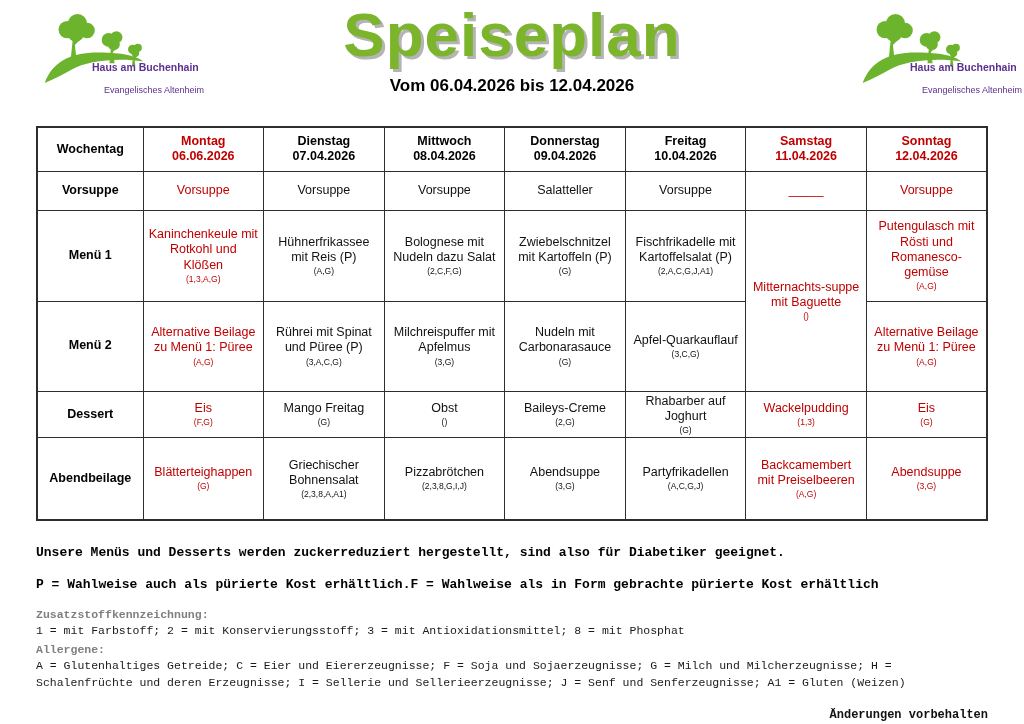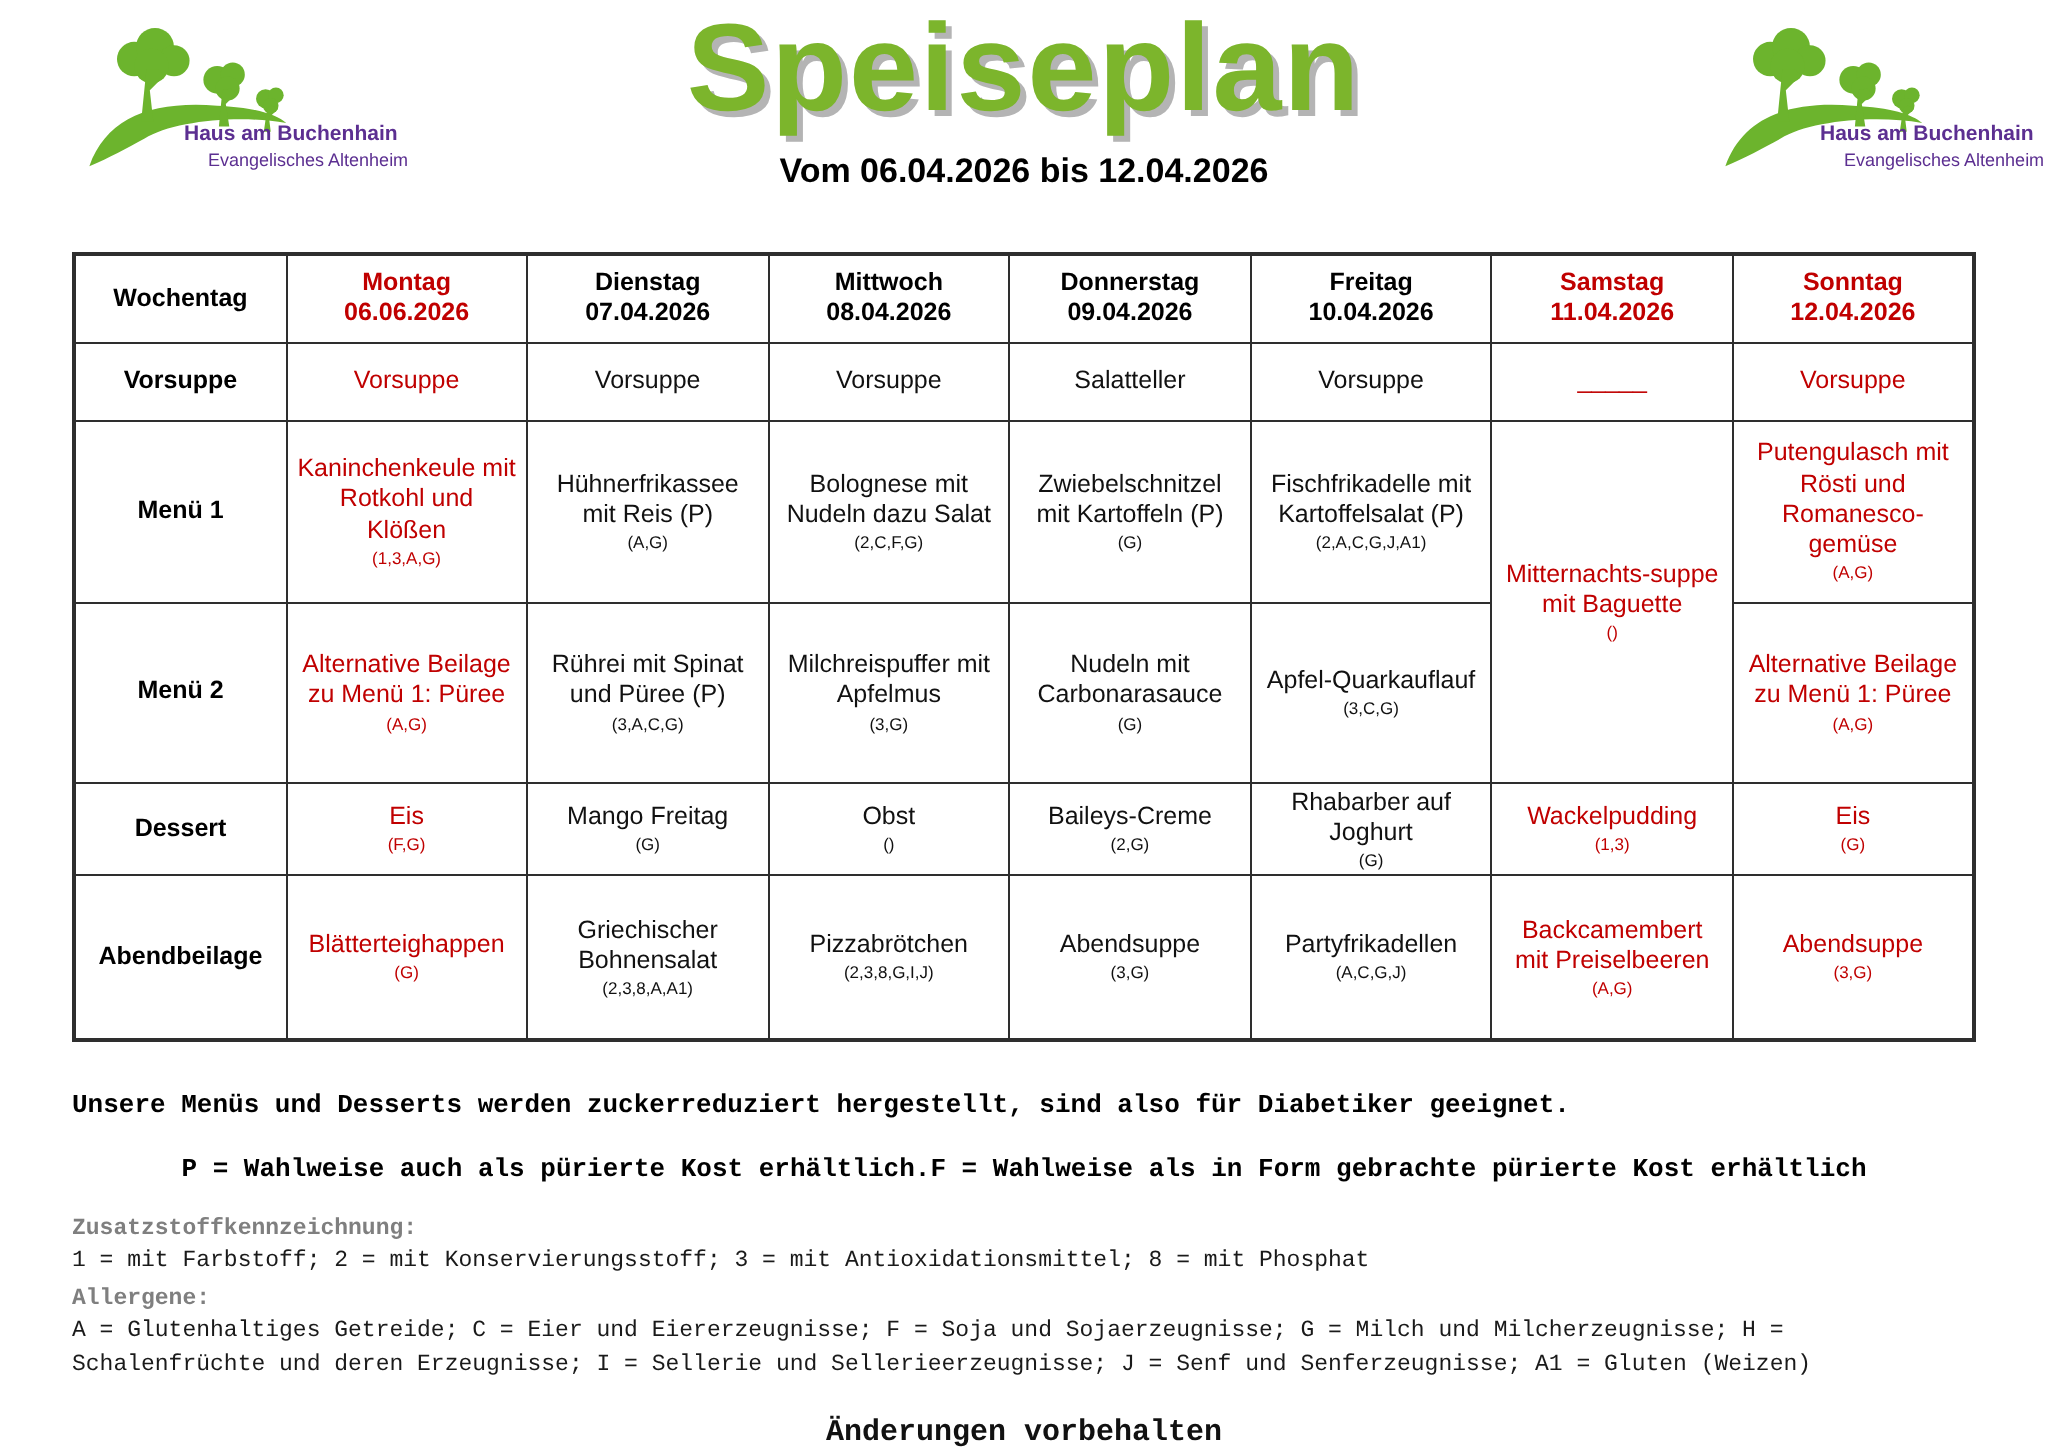--- a/index.html
+++ b/index.html
@@ -11,21 +11,21 @@
   .page { position: relative; width: 1024px; height: 724px; background: #fff; }
 
   
   .top { position: relative; height: 126px; }
   .logo { position: absolute; width: 170px; height: 92px; top: 14px; }
   .logo-left  { left: 40px; }
   .logo-right { left: 858px; }
   .logo svg { position: absolute; left: 0; top: 0; }
   .logo-text { position: absolute; left: 52px; top: 47px; white-space: nowrap; }
   .logo-name { font-size: 10.5px; font-weight: bold; color: #5c2f91; }
-  .logo-sub  { font-size: 9px; color: #5c2f91; margin-top: 2px; padding-left: 12px; }
+  .logo-sub  { font-size: 9px; color: #5c2f91; margin-top: 12px; padding-left: 12px; }
 
   .title-wrap { position: absolute; left: 0; right: 0; top: 2px; text-align: center; }
   .title-wrap h1 {
     margin: 0; font-size: 62px; line-height: 1.05; font-weight: bold;
     color: #7cb52c; letter-spacing: 1px;
     text-shadow: 3px 3px 0 #b4b4b4;
     font-family: "Liberation Sans", sans-serif;
   }
   .date-range { margin-top: 9px; font-size: 17px; font-weight: bold; color: #000; }
 
@@ -50,25 +50,25 @@
   }
   thead th { font-weight: bold; color: #000; }
   .red { color: #c00000; }
   .dish { display: block; }
   .code { display: block; font-size: 8.5px; line-height: 1.2; margin-top: 1px; }
 
   
   .notes { width: 952px; margin: 0 auto; padding-top: 16px; font-family: Liberation Mono, monospace; }
   .notes p { margin: 0; }
   .note-bold   { font-size: 13px; font-weight: bold; color: #000; }
-  .legend-row  { display: flex; justify-content: center; margin-top: 17px; }
+  .legend-row  { display: flex; justify-content: flex-start; margin-top: 17px; }
   .note-heading{ font-size: 11.5px; font-weight: bold; color: #7f7f7f; margin-top: 16px !important; }
   .note-heading + .note-body { margin-top: 1px !important; }
   .note-body   { font-size: 11.5px; color: #1a1a1a; line-height: 1.55; }
-  .note-center { text-align: center; font-size: 15px; font-weight: bold; margin-top: 16px !important; }
+  .note-center { text-align: right; font-size: 12px; font-weight: bold; margin-top: 16px !important; }
 </style>
 </head>
 <body>
 
 <div class="page">
 
   <header class="top">
 
     <div class="logo logo-left">
       <svg width="132" height="76" viewBox="0 0 150 88">

